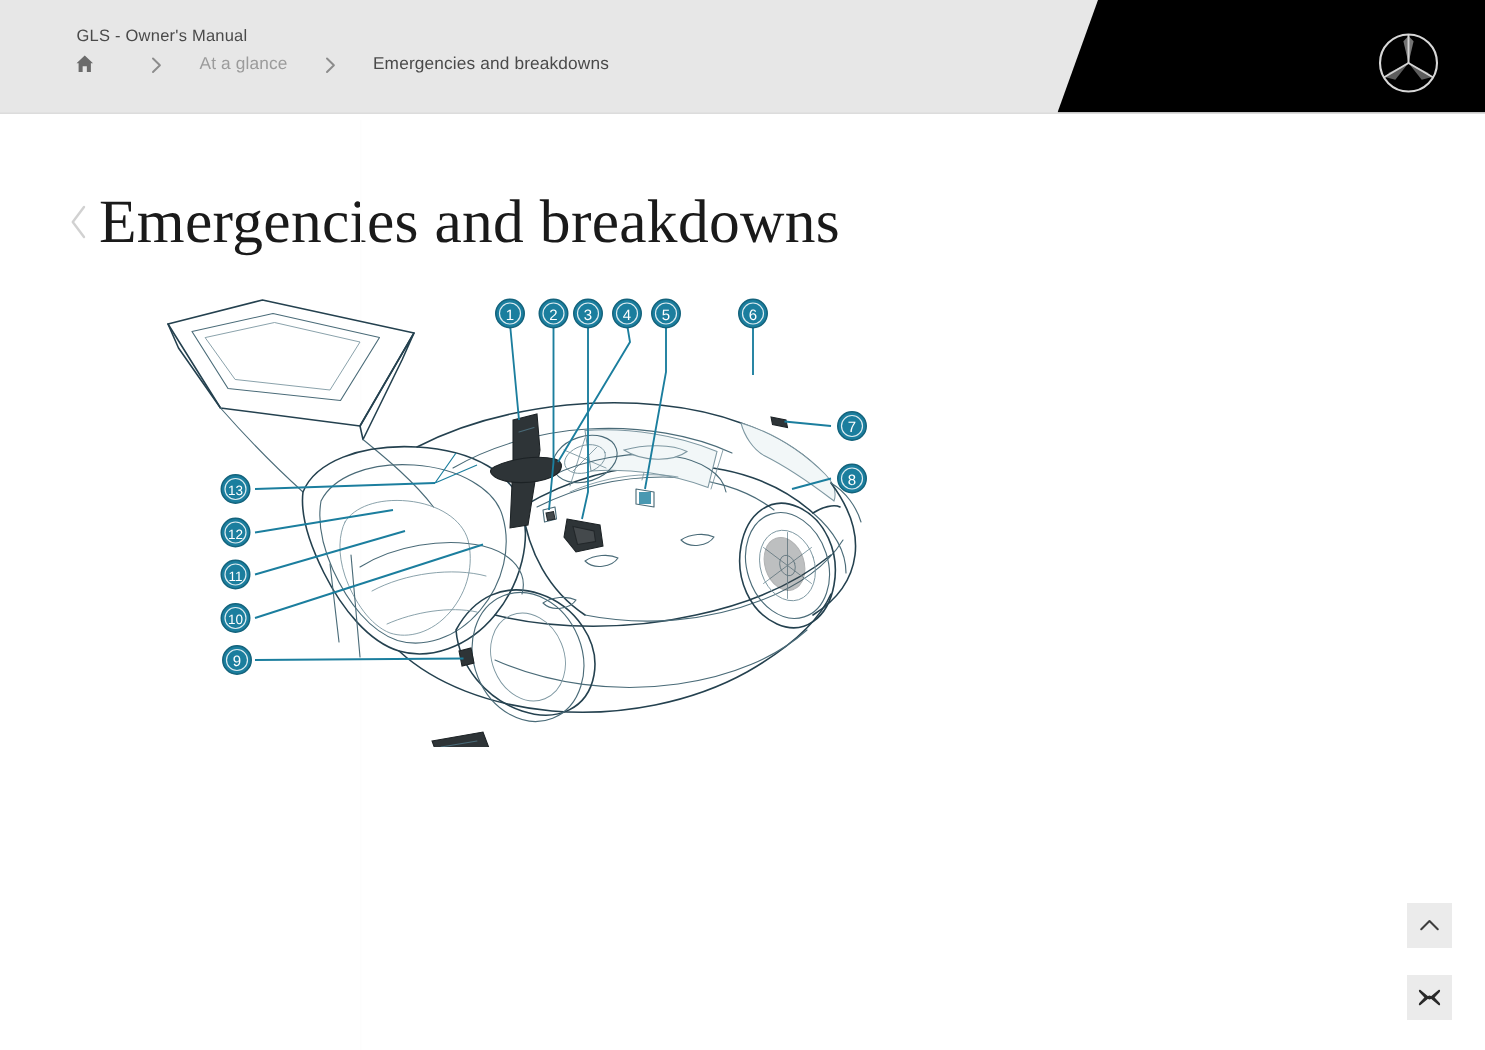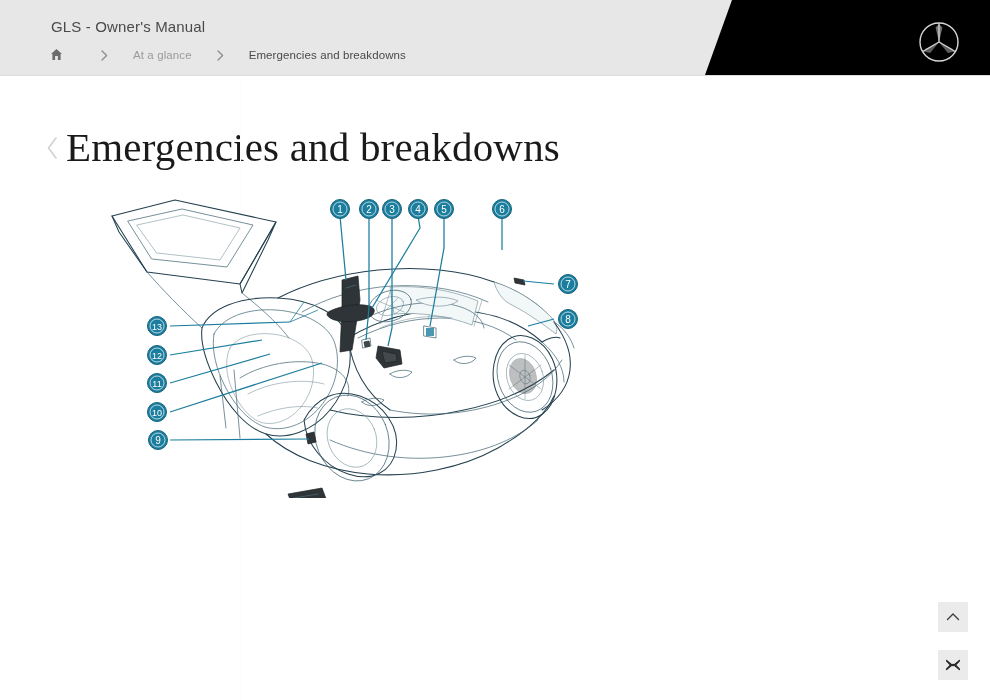--- a/index.html
+++ b/index.html
@@ -25,25 +25,25 @@
     width: 300px; height: 75px;
     background: #000000;
     clip-path: polygon(42px 0, 300px 0, 300px 75px, 15px 75px);
   }
   #brand-logo {
     position: absolute; top: 20px; right: 29px;
     width: 44px; height: 44px;
   }
   #manual-title {
     position: absolute; left: 51px; top: 18px;
-    font-size: 15px; color: #4a4a4a;
+    font-size: 11px; color: #4a4a4a;
     letter-spacing: 0.15px; white-space: nowrap;
   }
   #breadcrumb {
-    position: absolute; left: 50px; top: 48px;
+    position: absolute; left: 50px; top: 36px;
     display: flex; align-items: center; gap: 12px;
     font-size: 11.5px; white-space: nowrap;
   }
   .crumb-home { width: 13px; height: 13px; display: inline-block; margin-right: 13px; }
   .crumb-sep {
     display: inline-block; width: 7px; height: 11px;
     margin: 0 13px; position: relative; top: 1px;
   }
   .crumb-link { color: #9b9b9b; letter-spacing: 0.1px; }
   .crumb-current { color: #4a4a4a; letter-spacing: 0.1px; }

